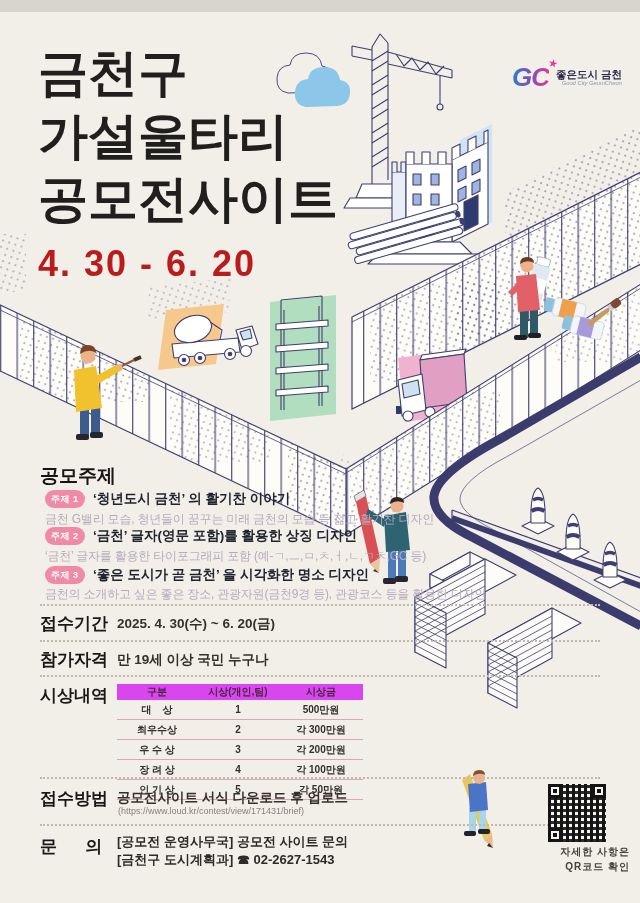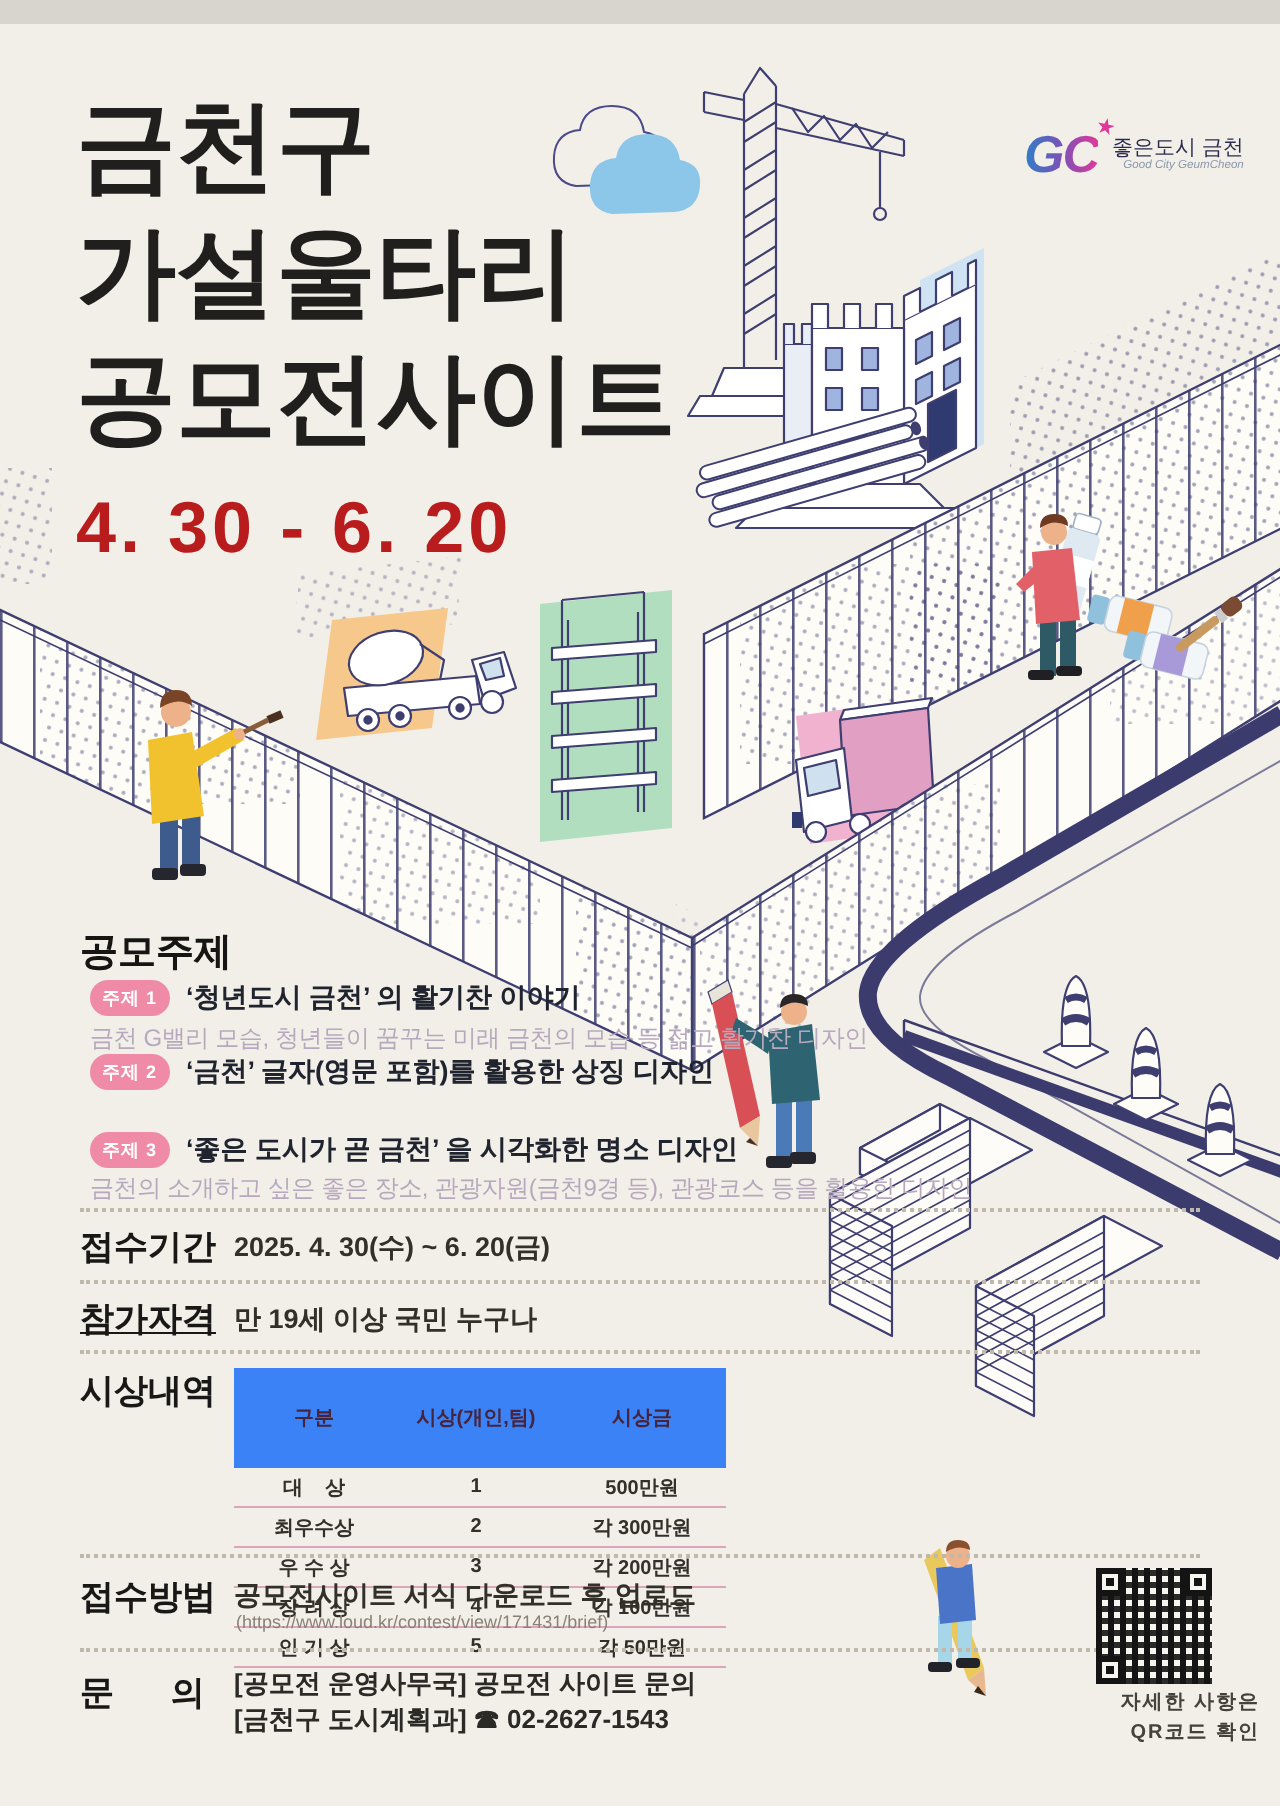--- a/index.html
+++ b/index.html
@@ -10,35 +10,35 @@
   
   .title{left:38px;top:30px;font-size:50px;line-height:63px;font-weight:900;color:#201f1d;letter-spacing:0;}
   .date{left:38px;top:231px;font-size:36px;font-weight:700;color:#b91c1c;letter-spacing:2px;}
 
   
   .logo{left:512px;top:50px;display:flex;align-items:center;gap:7px;text-align:right;}
   .logo .gc-wrap{position:relative;}
   .logo .gc{font-size:26px;font-weight:800;font-style:italic;background:linear-gradient(90deg,#2f7ec8,#7a52b8,#e0399a);-webkit-background-clip:text;background-clip:text;color:transparent;letter-spacing:-1px;}
   .logo .star{position:absolute;top:-5px;right:-9px;font-size:11px;color:#e0399a;transform:rotate(12deg);}
   .logo .names{display:flex;flex-direction:column;line-height:1.15;}
-  .logo .kr{font-size:10.5px;font-weight:400;color:#2b2b4e;}
+  .logo .kr{font-size:10.5px;font-weight:700;color:#2b2b4e;}
   .logo .en{font-size:5.8px;color:#8898ac;font-style:italic;}
 
   
   .sec-label{font-size:17px;font-weight:900;color:#191817;white-space:pre;}
   .sec-value{font-size:13.5px;font-weight:700;color:#33302a;}
   .sep{left:40px;width:560px;border-top:2px dotted #bfb9ac;height:0;}
   .topics-heading{left:40px;top:451px;font-size:19px;font-weight:900;color:#161514;}
   .topic-badge{background:#ef8ba6;color:#ffffff;border-radius:9px;font-size:9px;font-weight:800;padding:2.5px 6px;letter-spacing:0.5px;}
   .topic-title{font-size:13.5px;font-weight:800;color:#20242e;}
   .topic-desc{font-size:12px;color:#b7a9bd;letter-spacing:-0.2px;}
 
   
   table.awards{border-collapse:collapse;width:246px;font-size:10px;}
-  table.awards th{background:#3b82f6;color:#47243b;font-weight:800;padding:18px 0;}
+  table.awards th{background:#d946ef;color:#47243b;font-weight:800;padding:1px 0;}
   table.awards td{text-align:center;padding:2.5px 0;border-bottom:1.6px solid #dba6ba;color:#33302c;font-weight:700;white-space:pre;}
   table.awards th:nth-child(1){width:80px;}
   table.awards th:nth-child(2){width:82px;}
   table.awards th:nth-child(3){width:84px;}
 
   .how-line2{font-size:9px;font-weight:400;color:#8a8276;}
   .contact-line{font-size:13px;font-weight:700;color:#2c2a26;line-height:1.35;}
 
   
   .qr{left:548px;top:772px;width:58px;height:58px;background-color:#f7f5ef;background-image:repeating-linear-gradient(0deg,rgba(20,20,20,.9) 0 3px,transparent 3px 6px),repeating-linear-gradient(90deg,#141414 0 3px,#f7f5ef 3px 6px);}
@@ -333,33 +333,34 @@
   </div>
 
   <div class="abs topics-heading">공모주제</div>
 
   <span class="abs topic-badge" style="left:45px;top:478px;">주제 1</span>
   <span class="abs topic-title" style="left:93px;top:478px;">‘청년도시 금천’ 의 활기찬 이야기</span>
   <span class="abs topic-desc" style="left:45px;top:499px;">금천 G밸리 모습, 청년들이 꿈꾸는 미래 금천의 모습 등 젊고 활기찬 디자인</span>
 
   <span class="abs topic-badge" style="left:45px;top:515px;">주제 2</span>
   <span class="abs topic-title" style="left:93px;top:515px;">‘금천’ 글자(영문 포함)를 활용한 상징 디자인</span>
+  <span class="abs topic-desc" style="left:45px;top:536px;">‘금천’ 글자를 활용한 타이포그래피 포함 (예-ㄱ,ㅡ,ㅁ,ㅊ,ㅓ,ㄴ,ㄱㅊ,GC 등)</span>
 
   <span class="abs topic-badge" style="left:45px;top:554px;">주제 3</span>
   <span class="abs topic-title" style="left:93px;top:554px;">‘좋은 도시가 곧 금천’ 을 시각화한 명소 디자인</span>
   <span class="abs topic-desc" style="left:45px;top:574px;">금천의 소개하고 싶은 좋은 장소, 관광자원(금천9경 등), 관광코스 등을 활용한 디자인</span>
 
   <div class="abs sep" style="top:592px;"></div>
 
   <span class="abs sec-label" style="left:40px;top:600px;">접수기간</span>
   <span class="abs sec-value" style="left:117px;top:603px;">2025. 4. 30(수) ~ 6. 20(금)</span>
 
   <div class="abs sep" style="top:628px;"></div>
 
-  <span class="abs sec-label" style="left:40px;top:636px;text-decoration:underline;">참가자격</span>
+  <span class="abs sec-label" style="left:40px;top:636px;">참가자격</span>
   <span class="abs sec-value" style="left:117px;top:639px;">만 19세 이상 국민 누구나</span>
 
   <div class="abs sep" style="top:663px;"></div>
 
   <span class="abs sec-label" style="left:40px;top:672px;">시상내역</span>
   <table class="abs awards" style="left:117px;top:672px;">
     <thead>
       <tr>
         <th>구분</th>
         <th>시상(개인,팀)</th>

